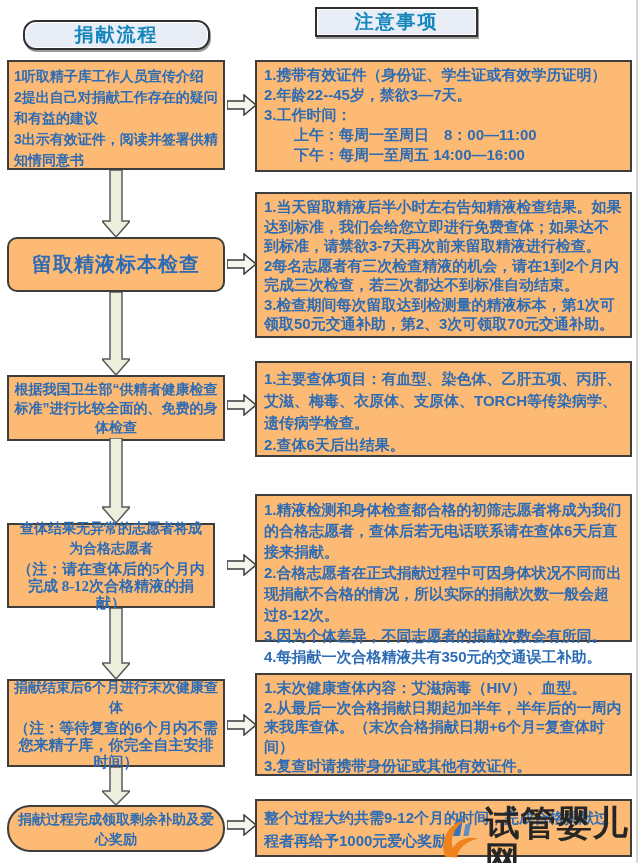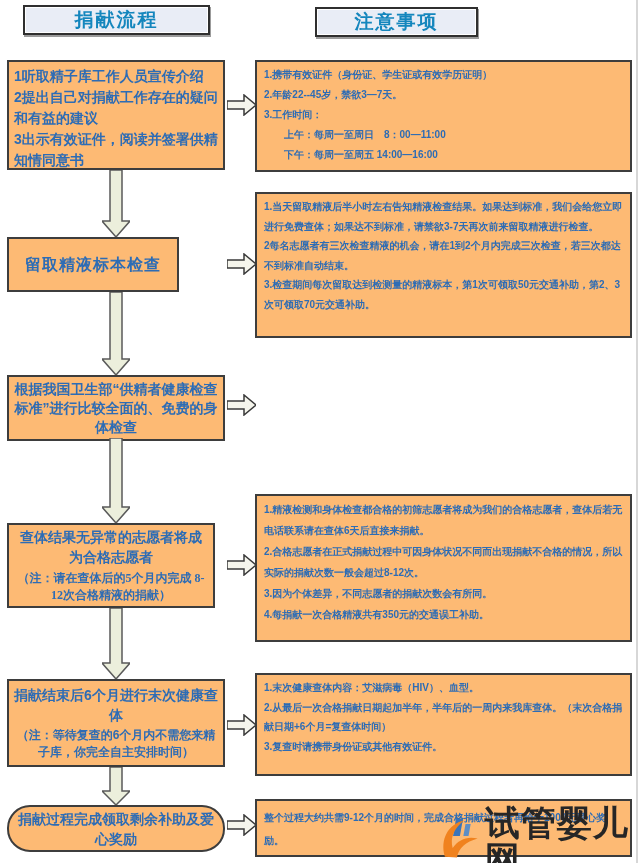--- a/index.html
+++ b/index.html
@@ -10,44 +10,44 @@
   }
   .edge-line { position:absolute; top:0; right:2px; width:2px; height:100%; background:#d7d7d7; }
 
   
   .hdr {
     position:absolute; height:30px; background:#e9edf6; border:2px solid #2f2f2f;
     box-shadow: inset 1px 1px 0 #ffffff, inset -1px -1px 0 #ffffff, 1px 2px 0 #9b9b9b;
     color:#1486bd; font-size:19px; font-weight:bold;
     display:flex; align-items:center; justify-content:center; letter-spacing:2px;
   }
-  #hdr-flow  { left:23px;  top:5px; width:187px; }
+  #hdr-flow  { left:23px;  top:20px; width:187px;border-radius:13px; }
   #hdr-notes { left:315px; top:7px; width:163px; }
 
   
   .box {
     position:absolute; background:#fdba74; border:2px solid #3d3d3d;
     color:#2d6cb5; font-weight:bold;
   }
 
   
   .flow { display:flex; flex-direction:column; align-items:center; justify-content:center;
           text-align:center; font-size:14px; line-height:21px; padding:3px 5px; }
   .flow .flow-main { white-space:pre-line; }
-  .flow .flow-note { font-size:12px; line-height:17px; margin-top:2px; }
+  .flow .flow-note { font-size:15px; line-height:17px; margin-top:2px; }
   #flow1 { left:7px; top:60px;  width:218px; height:110px; align-items:flex-start;
            text-align:left; justify-content:flex-start; padding:4px 5px; }
-  #flow2 { left:7px; top:237px; width:172px; height:55px; font-size:16px; letter-spacing:1px; }
+  #flow2 { left:7px; top:237px; width:218px; height:55px; font-size:20px; letter-spacing:1px;border-radius:10px; }
   #flow3 { left:7px; top:375px; width:218px; height:66px; line-height:19px; }
   #flow4 { left:7px; top:523px; width:208px; height:85px; line-height:20px;font-family:Liberation Serif, serif; }
   #flow5 { left:7px; top:679px; width:218px; height:88px; line-height:20px; }
   #flow6 { left:7px; top:805px; width:218px; height:47px; line-height:20px;border-radius:23px; }
 
   
-  .note { left:255px; width:377px; font-size:10px; line-height:19.5px;
+  .note { left:255px; width:377px; font-size:15px; line-height:19.5px;
           padding:3px 7px; white-space:pre-line; }
   #note1 { top:60px;  height:112px; line-height:20px; }
   #note2 { top:192px; height:146px; }
   #note3 { top:361px; height:96px;  line-height:22px; padding-top:5px; }
   #note4 { top:494px; height:148px; line-height:21px; }
   #note5 { top:673px; height:103px; }
   #note6 { top:799px; height:58px;  line-height:23px; padding-top:5px; }
 
   .arrow { position:absolute; }
 
@@ -94,20 +94,22 @@
   </div>
 
   <div class="box note" id="note1">1.携带有效证件（身份证、学生证或有效学历证明）
 2.年龄22--45岁，禁欲3—7天。
 3.工作时间：
 　　上午：每周一至周日　8：00—11:00
 　　下午：每周一至周五 14:00—16:00</div>
   <div class="box note" id="note2">1.当天留取精液后半小时左右告知精液检查结果。如果达到标准，我们会给您立即进行免费查体；如果达不到标准，请禁欲3-7天再次前来留取精液进行检查。
 2每名志愿者有三次检查精液的机会，请在1到2个月内完成三次检查，若三次都达不到标准自动结束。
 3.检查期间每次留取达到检测量的精液标本，第1次可领取50元交通补助，第2、3次可领取70元交通补助。</div>
+  <div class="box note" id="note3">1.主要查体项目：有血型、染色体、乙肝五项、丙肝、艾滋、梅毒、衣原体、支原体、TORCH等传染病学、遗传病学检查。
+2.查体6天后出结果。</div>
   <div class="box note" id="note4">1.精液检测和身体检查都合格的初筛志愿者将成为我们的合格志愿者，查体后若无电话联系请在查体6天后直接来捐献。
 2.合格志愿者在正式捐献过程中可因身体状况不同而出现捐献不合格的情况，所以实际的捐献次数一般会超过8-12次。
 3.因为个体差异，不同志愿者的捐献次数会有所同。
 4.每捐献一次合格精液共有350元的交通误工补助。</div>
   <div class="box note" id="note5">1.末次健康查体内容：艾滋病毒（HIV）、血型。
 2.从最后一次合格捐献日期起加半年，半年后的一周内来我库查体。（末次合格捐献日期+6个月=复查体时间）
 3.复查时请携带身份证或其他有效证件。</div>
   <div class="box note" id="note6">整个过程大约共需9-12个月的时间，完成合格捐献过程者再给予1000元爱心奖励。</div>
 
   <svg class="arrow" style="left:102px; top:170px;" width="28" height="67">

